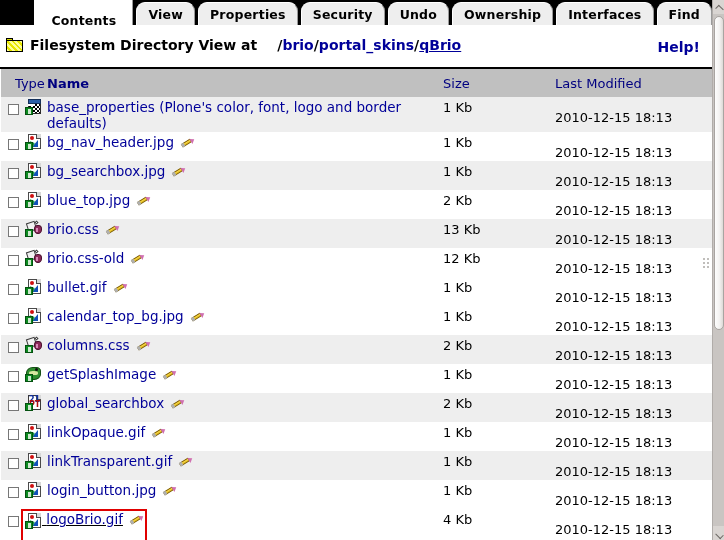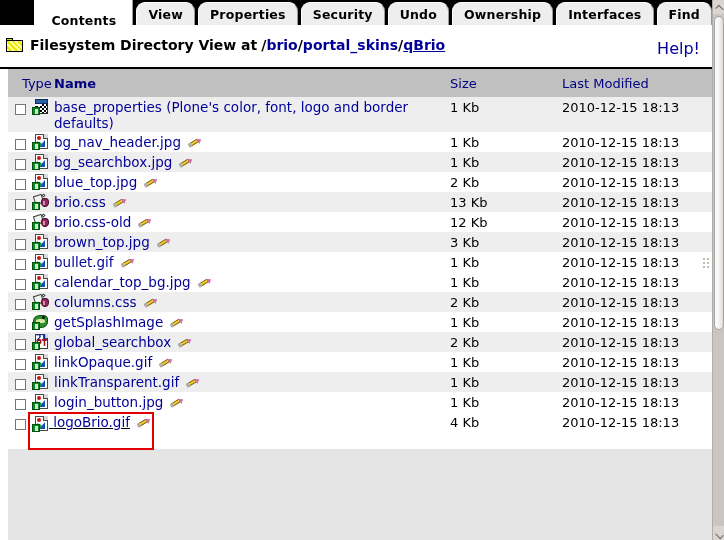--- a/index.html
+++ b/index.html
@@ -95,46 +95,47 @@
     box-sizing: border-box;
   }
   #title-text {
     font-weight: bold;
     font-size: 14px;
     color: #000;
   }
   #path {
     font-weight: bold;
     font-size: 14px;
-    margin-left: 4px;
+    margin-left: 20px;
     color: #000;
   }
   #path a {
     color: #000099;
     text-decoration: none;
   }
   #path a.leaf { text-decoration: underline; }
   #path .sep { color: #000000; }
   #help-link {
     position: absolute;
     right: 12px; top: 14px;
     color: #000099;
-    font-size: 16px;
+    font-size: 14px;
     text-decoration: none;
     cursor: pointer;
+    font-weight: bold;
   }
 
   
   #listing {
     position: absolute;
-    left: 8px; top: 69px;
+    left: 1px; top: 69px;
     width: 712px;
     bottom: 0;
     overflow: hidden;
-    background: #e5e5e5;
+    background: #15803d;
   }
   table.files {
     border-collapse: collapse;
     width: 712px;
     table-layout: fixed;
   }
   table.files col.c-check { width: 24px; }
   table.files col.c-icon  { width: 22px; }
   table.files col.c-name  { width: 394px; }
   table.files col.c-size  { width: 112px; }
@@ -163,21 +164,21 @@
   tbody td {
     padding: 1px 0;
     vertical-align: top;
     font-size: 13px;
   }
   td.cell-check { text-align: center; padding-top: 4px; }
   td.cell-icon  { padding-top: 2px; text-align: left; margin-top: 12px; }
   td.cell-name  { padding-top: 2px; }
   td.cell-size  { color: #000; padding-top: 3px; padding-left: 2px;
                   font-family: "DejaVu Sans", "Liberation Sans", sans-serif; }
-  td.cell-date  { color: #000; padding-top: 3px; padding-left: 2px;
+  td.cell-date  { color: #000; padding-top: 13px; padding-left: 2px;
                   font-family: "DejaVu Sans", "Liberation Sans", sans-serif; }
 
   input.rowcheck {
     -webkit-appearance: none;
     appearance: none;
     width: 11px; height: 11px;
     border: 1px solid #777;
     background: #fff;
     margin: 0;
     padding: 0;
@@ -541,27 +542,20 @@
           <td class="cell-size">13 Kb</td>
           <td class="cell-date">2010-12-15 18:13</td>
         </tr>
         <tr class="odd">
           <td class="cell-check"><input type="checkbox" class="rowcheck" style=""></td>
           <td class="cell-icon"><span class="icon-slot ic-css"><span class="drip"></span><span class="bucket"></span><span class="gem"></span><span class="badge"></span></span></td>
           <td class="cell-name"><a href="#" class="fname">brio.css-old</a><span class="pencil"><i></i></span></td>
           <td class="cell-size">12 Kb</td>
           <td class="cell-date">2010-12-15 18:13</td>
         </tr>
-        <tr class="even">
-          <td class="cell-check"><input type="checkbox" class="rowcheck" style=""></td>
-          <td class="cell-icon"><span class="icon-slot ic-image"><span class="pg"></span><span class="sh1"></span><span class="sh2"></span><span class="sh3"></span><span class="badge"></span></span></td>
-          <td class="cell-name"><a href="#" class="fname">brown_top.jpg</a><span class="pencil"><i></i></span></td>
-          <td class="cell-size">3 Kb</td>
-          <td class="cell-date">2010-12-15 18:13</td>
-        </tr>
         <tr class="odd">
           <td class="cell-check"><input type="checkbox" class="rowcheck" style=""></td>
           <td class="cell-icon"><span class="icon-slot ic-image"><span class="pg"></span><span class="sh1"></span><span class="sh2"></span><span class="sh3"></span><span class="badge"></span></span></td>
           <td class="cell-name"><a href="#" class="fname">bullet.gif</a><span class="pencil"><i></i></span></td>
           <td class="cell-size">1 Kb</td>
           <td class="cell-date">2010-12-15 18:13</td>
         </tr>
         <tr class="odd">
           <td class="cell-check"><input type="checkbox" class="rowcheck" style=""></td>
           <td class="cell-icon"><span class="icon-slot ic-image"><span class="pg"></span><span class="sh1"></span><span class="sh2"></span><span class="sh3"></span><span class="badge"></span></span></td>

